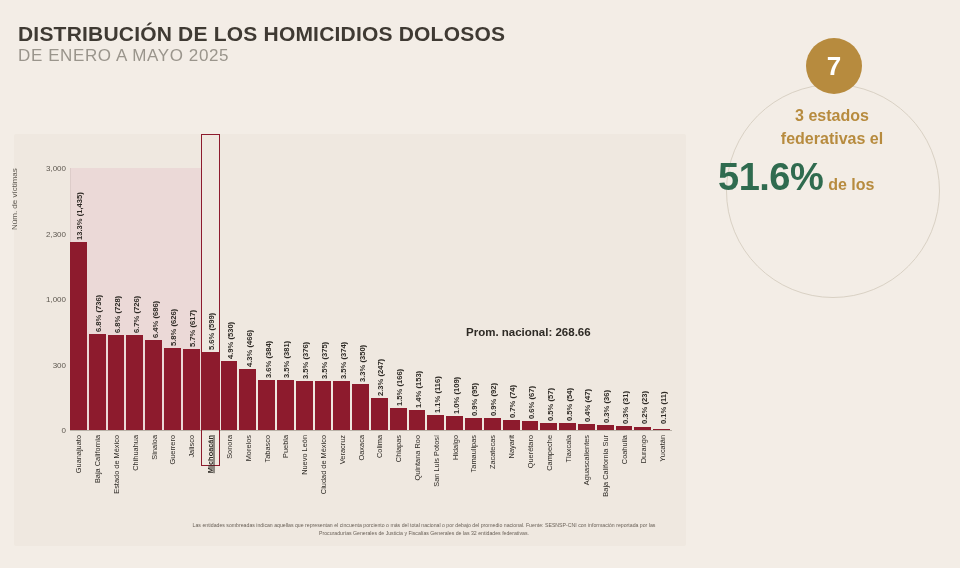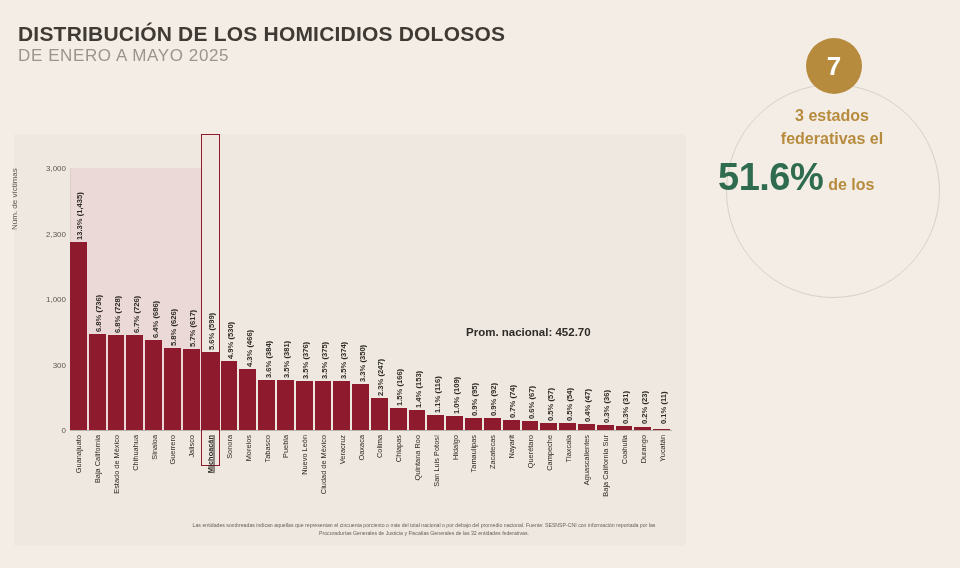--- a/index.html
+++ b/index.html
@@ -488,21 +488,21 @@
           <span>Coahuila</span>
         </div>
         <div class="x-label">
           <span>Durango</span>
         </div>
         <div class="x-label">
           <span>Yucatán</span>
         </div>
       </div>
 
-    <div class="prom-note">Prom. nacional: 452.70</div>
+    <div class="prom-note">Prom. nacional: 268.66</div>
 
     <div class="footnote">Las entidades sombreadas indican aquellas que representan el cincuenta porciento o más del total nacional o por debajo del promedio nacional. Fuente: SESNSP-CNI con información reportada por las Procuradurías Generales de Justicia y Fiscalías Generales de las 32 entidades federativas.</div>
   </div>
 
   <div class="callout">
     <div class="callout-ring"></div>
     <div class="callout-badge">7</div>
     <div class="callout-text">
       <div class="callout-l1">3 estados</div>
       <div class="callout-l2">federativas el</div>

